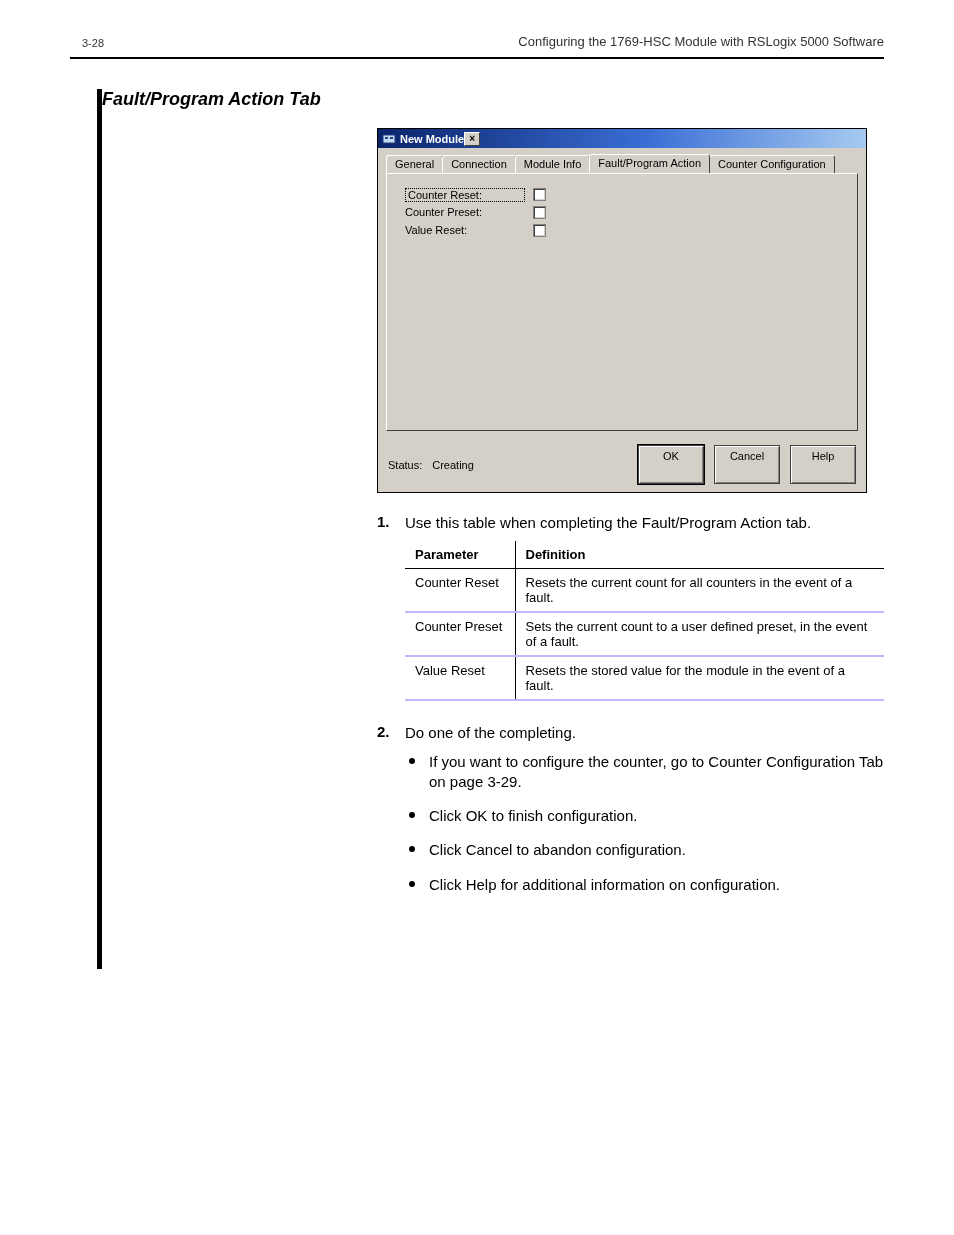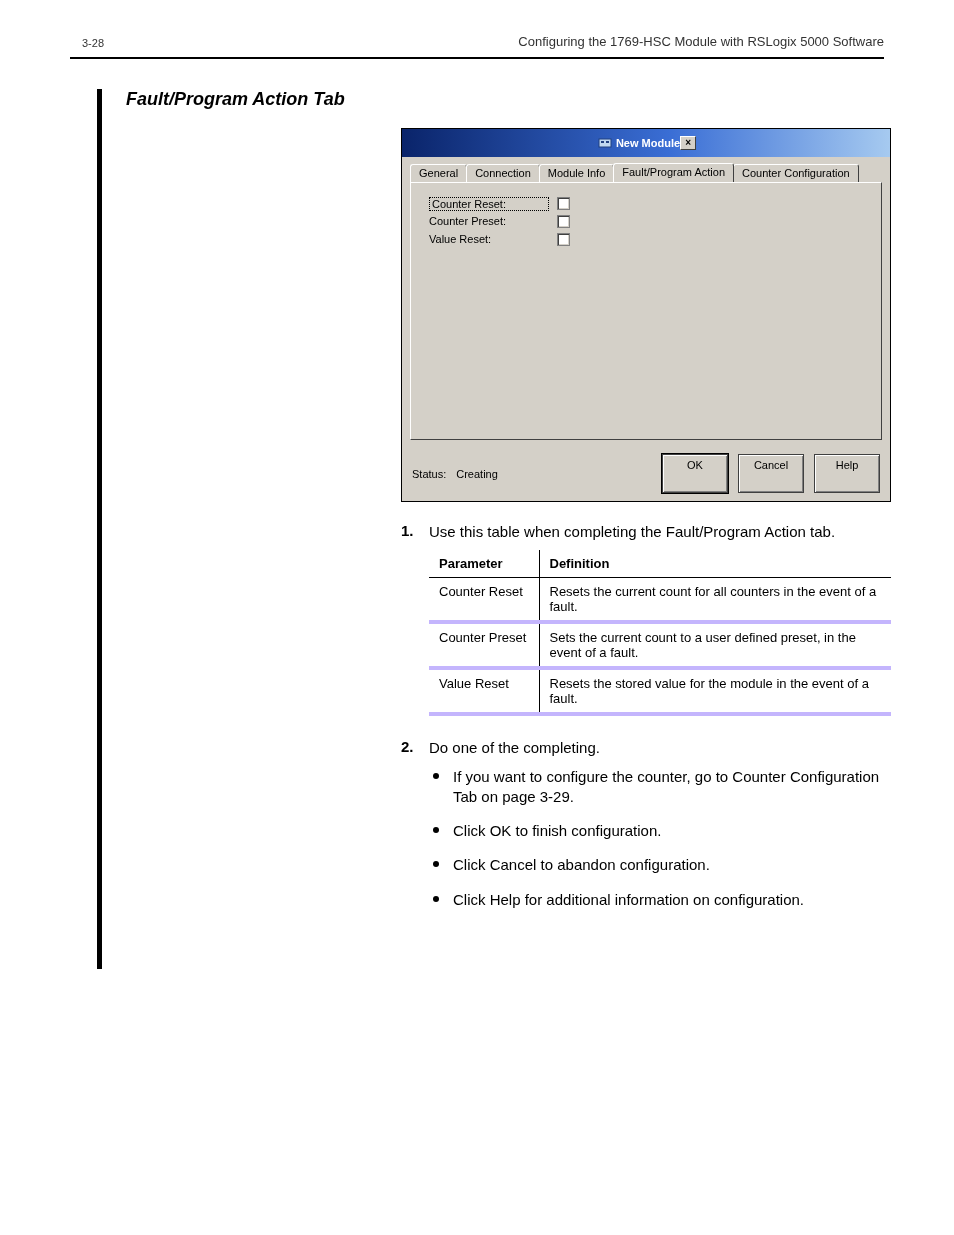--- a/index.html
+++ b/index.html
@@ -26,21 +26,20 @@
   }
   .header-row .left { font-size: 11px; }
   .header-row .right { font-size: 13px; }
   .hr-thick {
     border: 0;
     border-top: 2.5px solid #000;
     margin: 0 0 24px 0;
   }
   .content {
     display: flex;
-    gap: 24px;
     padding-left: 27px;
   }
   .side-rule {
     width: 5px;
     background: #000;
     flex-shrink: 0;
     margin-top: 6px;
     min-height: 880px;
   }
   .main-col {
@@ -58,25 +57,25 @@
   
   .dialog {
     width: 490px;
     border: 1px solid #000;
     background: #d4d0c8;
     font-family: Tahoma, Arial, sans-serif;
     font-size: 11px;
     color: #000;
   }
   .titlebar {
-    height: 28px;
+    height: 19px;
     background: linear-gradient(90deg, #0a246a 0%, #3a6ed5 55%, #a6caf0 100%);
     display: flex;
     align-items: center;
-    justify-content: center;
+    justify-content: flex-start;
     padding: 0 2px;
   }
   .titlebar-left {
     display: flex;
     align-items: center;
     gap: 4px;
     padding-left: 2px;
   }
   .titlebar-icon {
     width: 14px; height: 14px;
@@ -194,21 +193,21 @@
   }
   table.params th, table.params td {
     padding: 6px 10px;
     text-align: left;
     vertical-align: top;
   }
   table.params th {
     font-weight: bold;
     border-bottom: 1.5px solid #000;
   }
-  table.params tr.row td { border-bottom: 4px solid #c4b5fd; }
+  table.params tr.row td { border-bottom: 2px solid #c4b5fd; }
   table.params td.c1 {
     border-right: 1.5px solid #000;
     min-width: 110px;
   }
   table.params th.c1 { border-right: 1.5px solid #000; }
   ul.bullets {
     margin: 8px 0 0 30px;
     padding: 0;
     list-style: none;
   }

